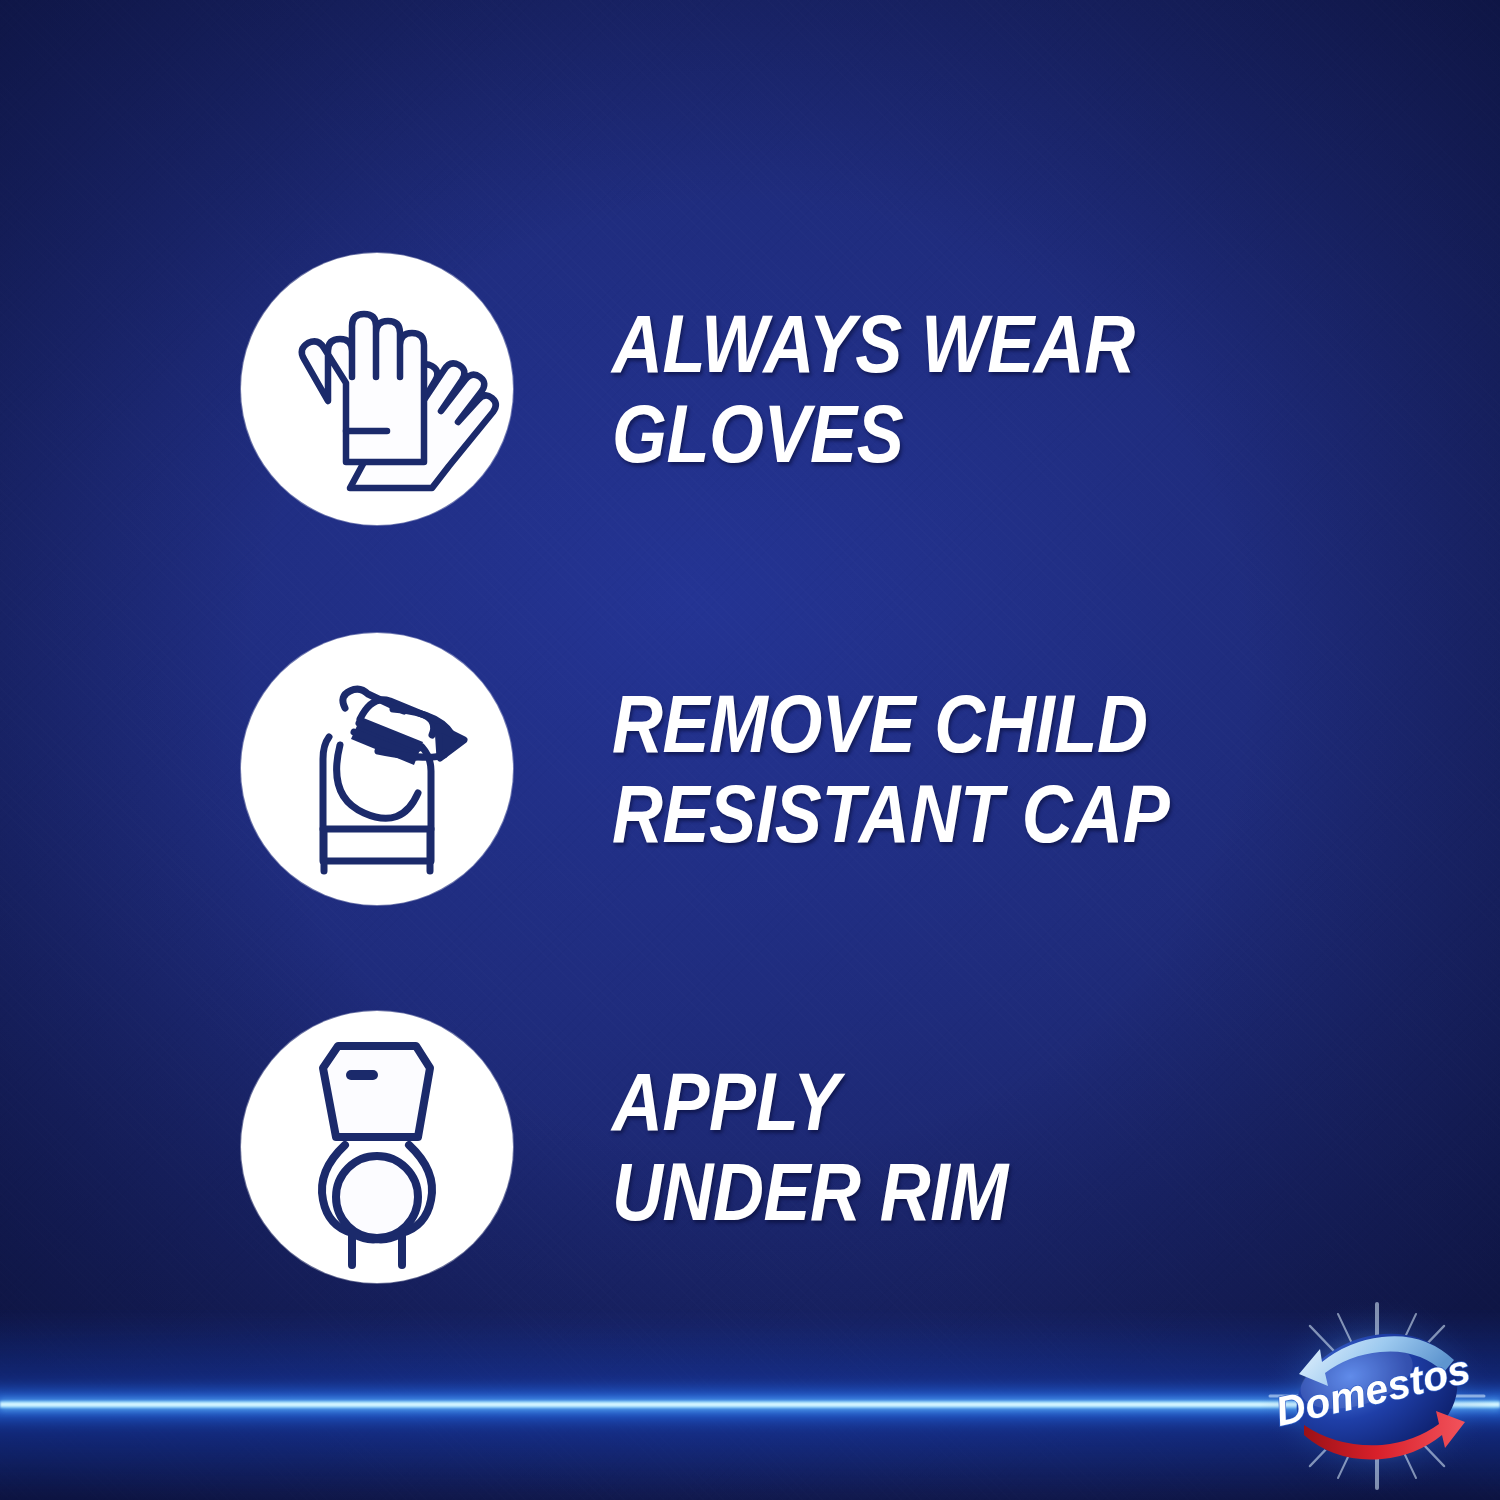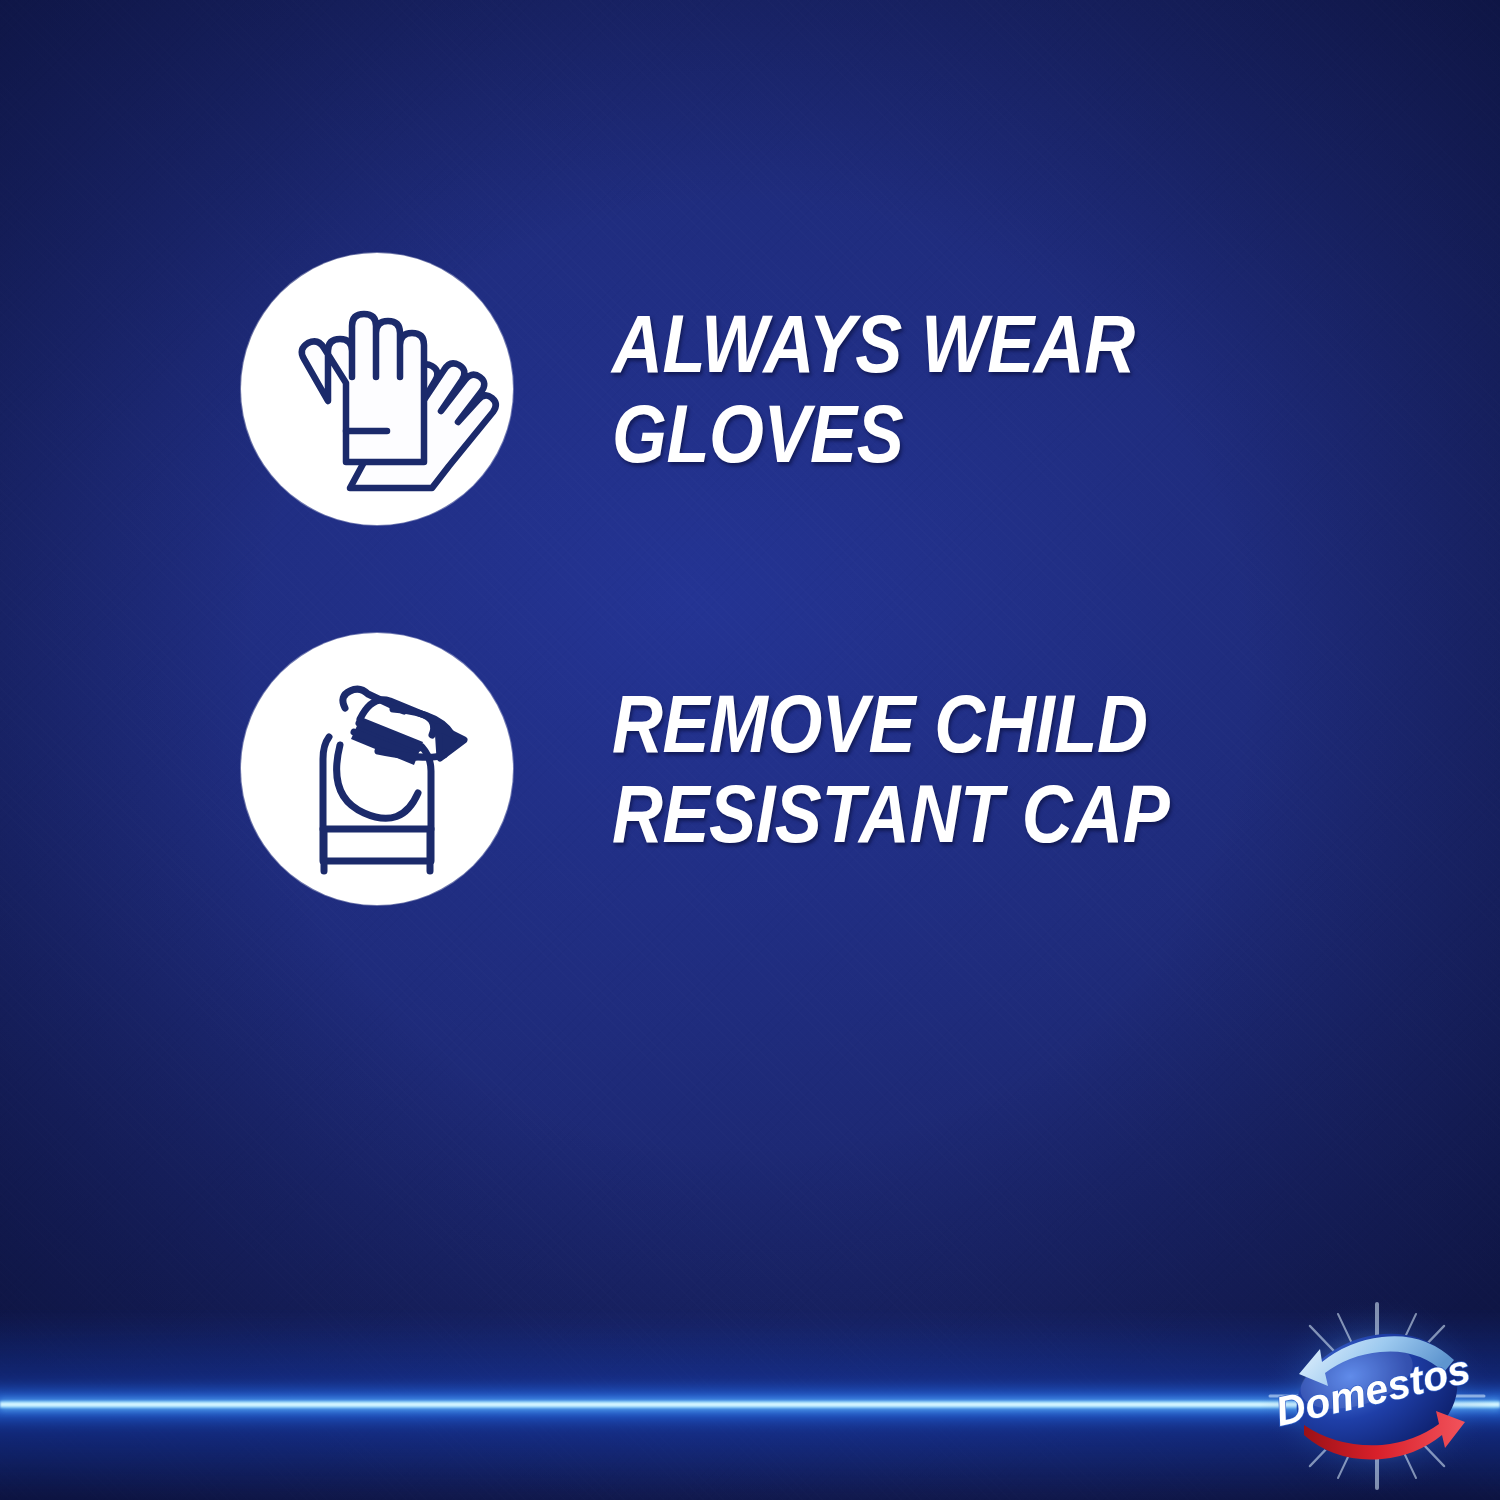--- a/index.html
+++ b/index.html
@@ -202,20 +202,44 @@
           <path d="M152 76 q52 4 62 32"></path>
           <path d="M197 94 l26 13 l-24 18 Z" fill="#1b2a6b" stroke="#1b2a6b"></path>
           <path d="M137 118 q50 10 66 4"></path>
         </g>
       </svg>
     </div>
     <div class="row-text">REMOVE CHILD
 RESISTANT CAP</div>
   </div>
 
+  <div class="row" style="top:1011px;">
+    <div class="icon-circle">
+      <svg viewBox="0 0 272 272">
+        <g fill="none" stroke="#1b2a6b" stroke-width="8" stroke-linejoin="round" stroke-linecap="round">
+
+          <path d="M97 35 l78 0 l14 22 l-12 69 l-82 0 l-13 -69 Z" fill="#fcfcff"></path>
+
+          <path d="M110 64 l22 0" stroke-width="10"></path>
+
+          <path d="M104 134 q-28 26 -22 55 q5 26 29 33"></path>
+          <path d="M168 134 q28 26 22 55 q-5 26 -29 33"></path>
+
+          <circle cx="136" cy="186" r="41" fill="#fcfcff"></circle>
+
+          <path d="M111 222 l0 32"></path>
+          <path d="M111 222 q14 8 26 6"></path>
+          <path d="M161 222 l0 32"></path>
+          <path d="M161 222 q-14 8 -26 6"></path>
+        </g>
+      </svg>
+    </div>
+    <div class="row-text">APPLY
+UNDER RIM</div>
+  </div>
 
   <div class="streak-wrap">
     <div class="streak-glow-wide"></div>
     <div class="streak-core2"></div>
     <div class="streak-core"></div>
   </div>
 
   <div class="logo">
     <svg viewBox="0 0 238 200">
       <defs>

